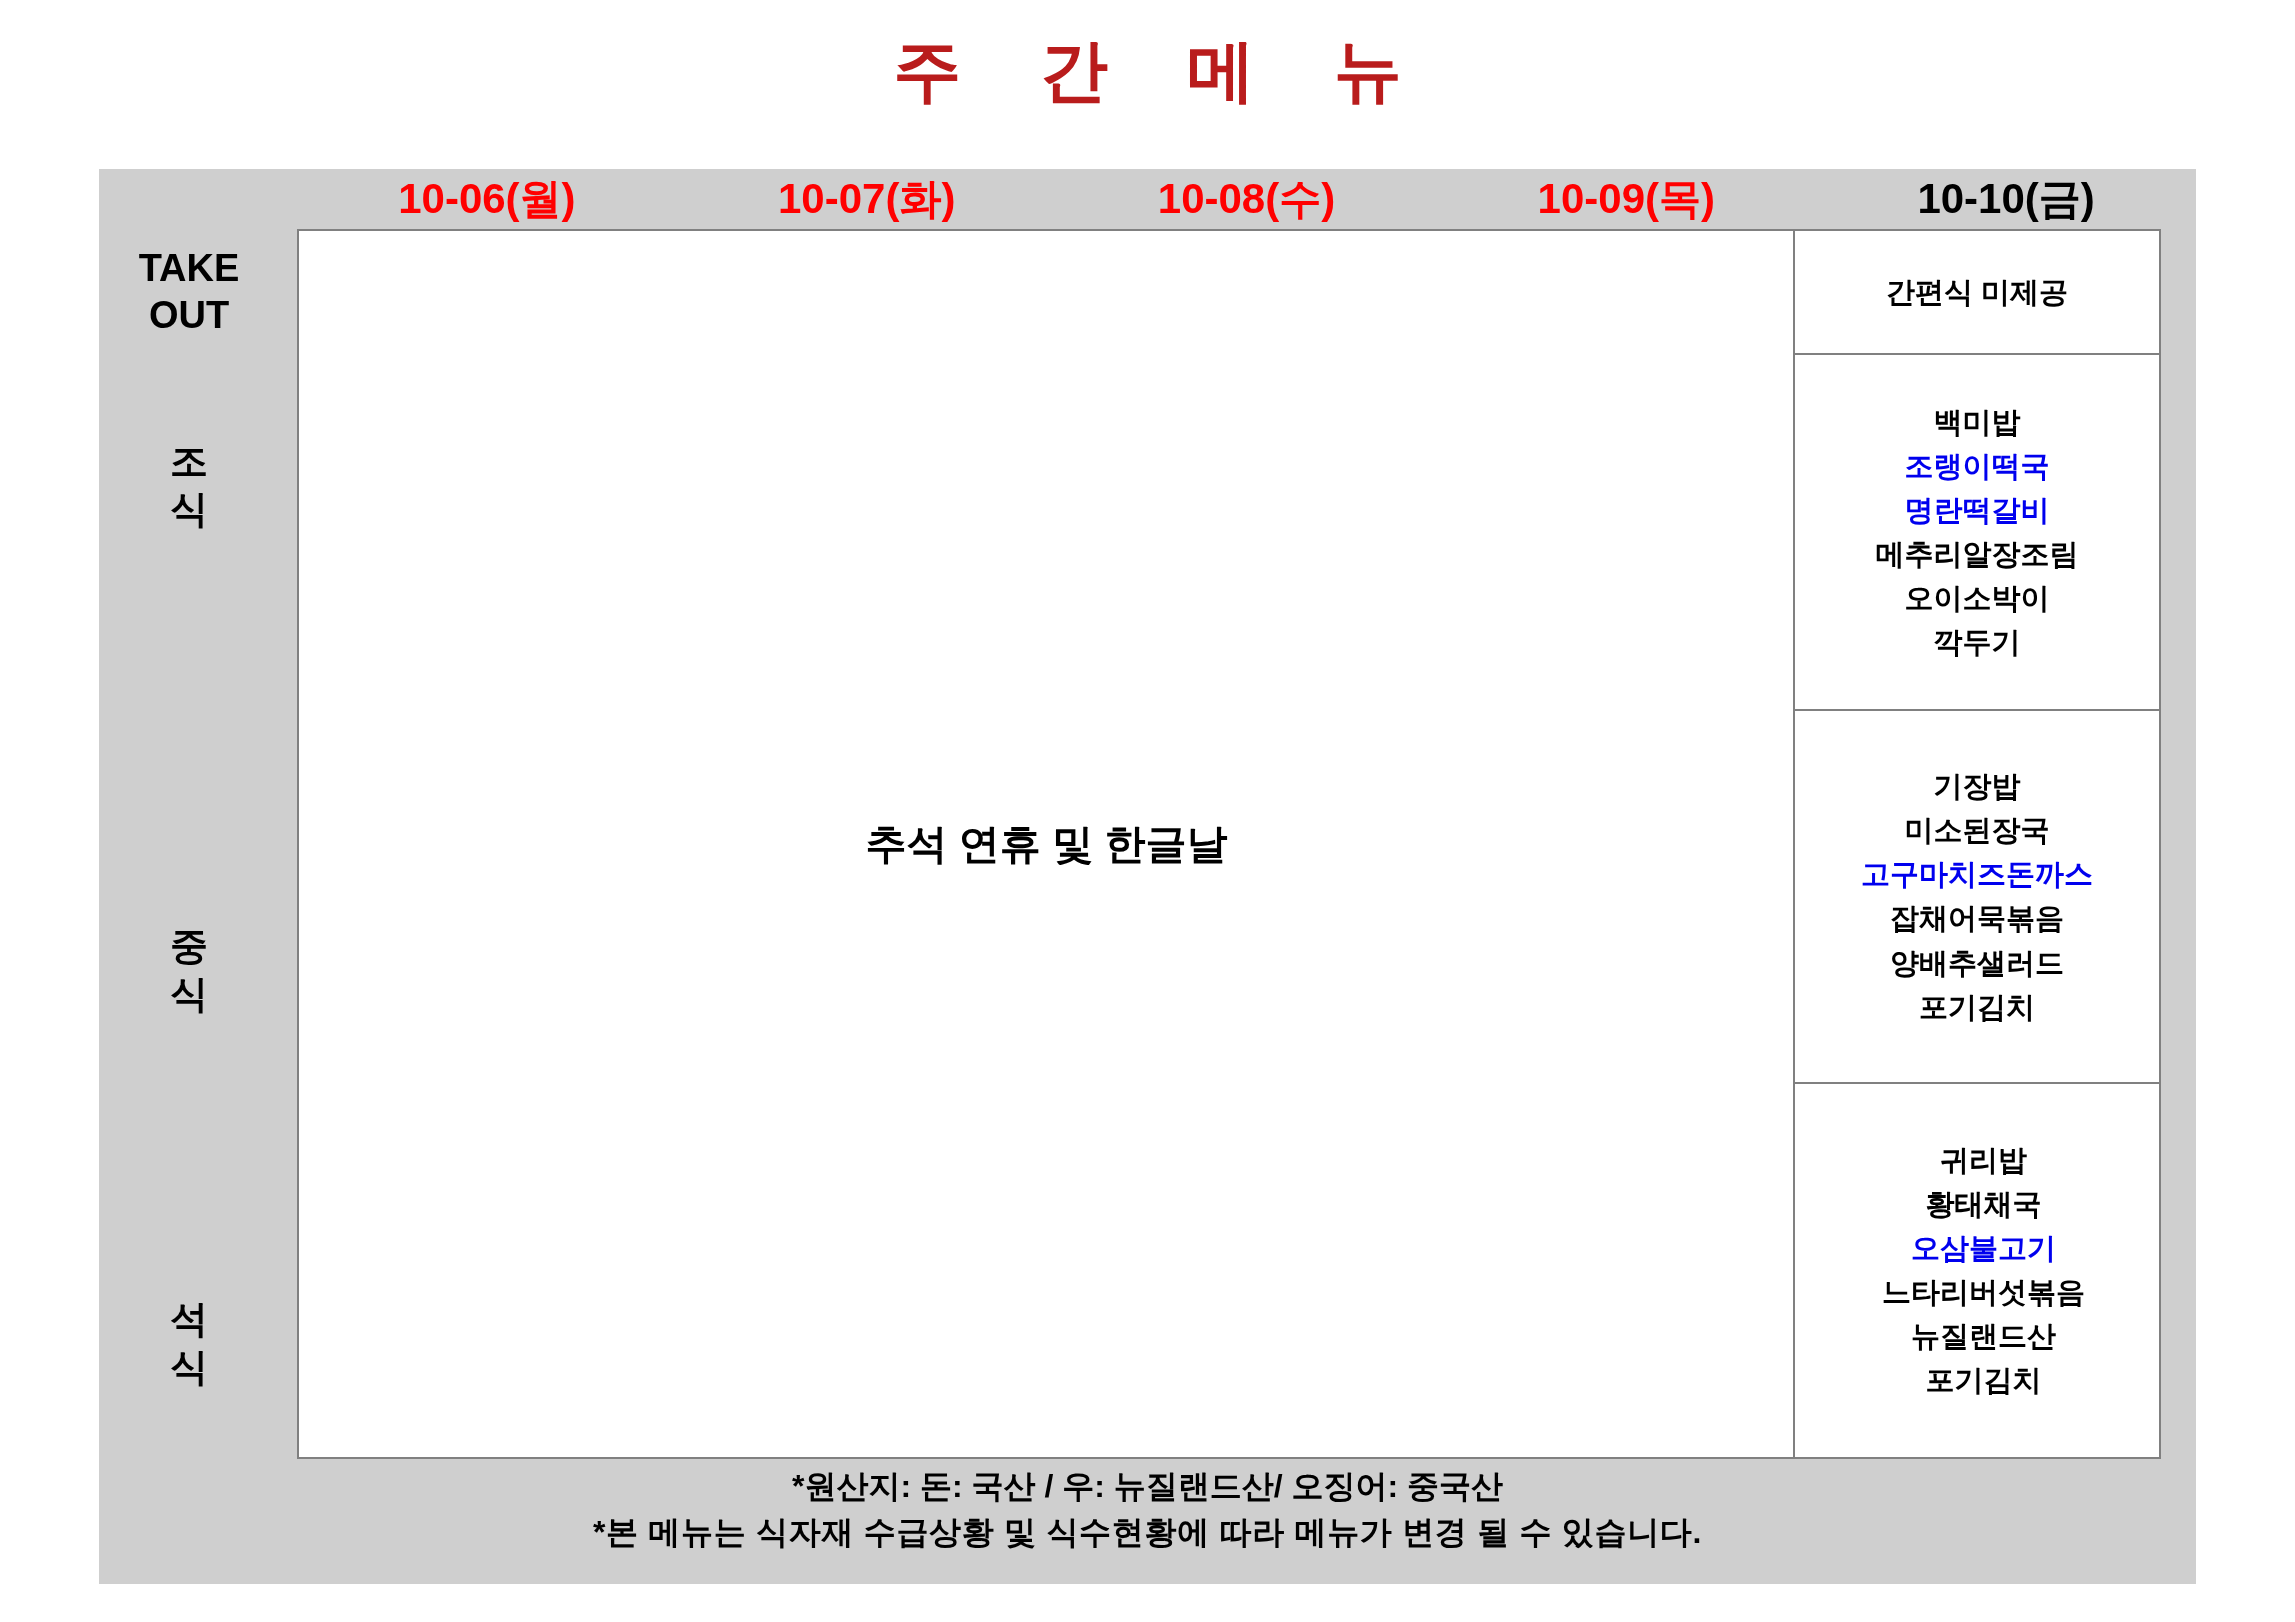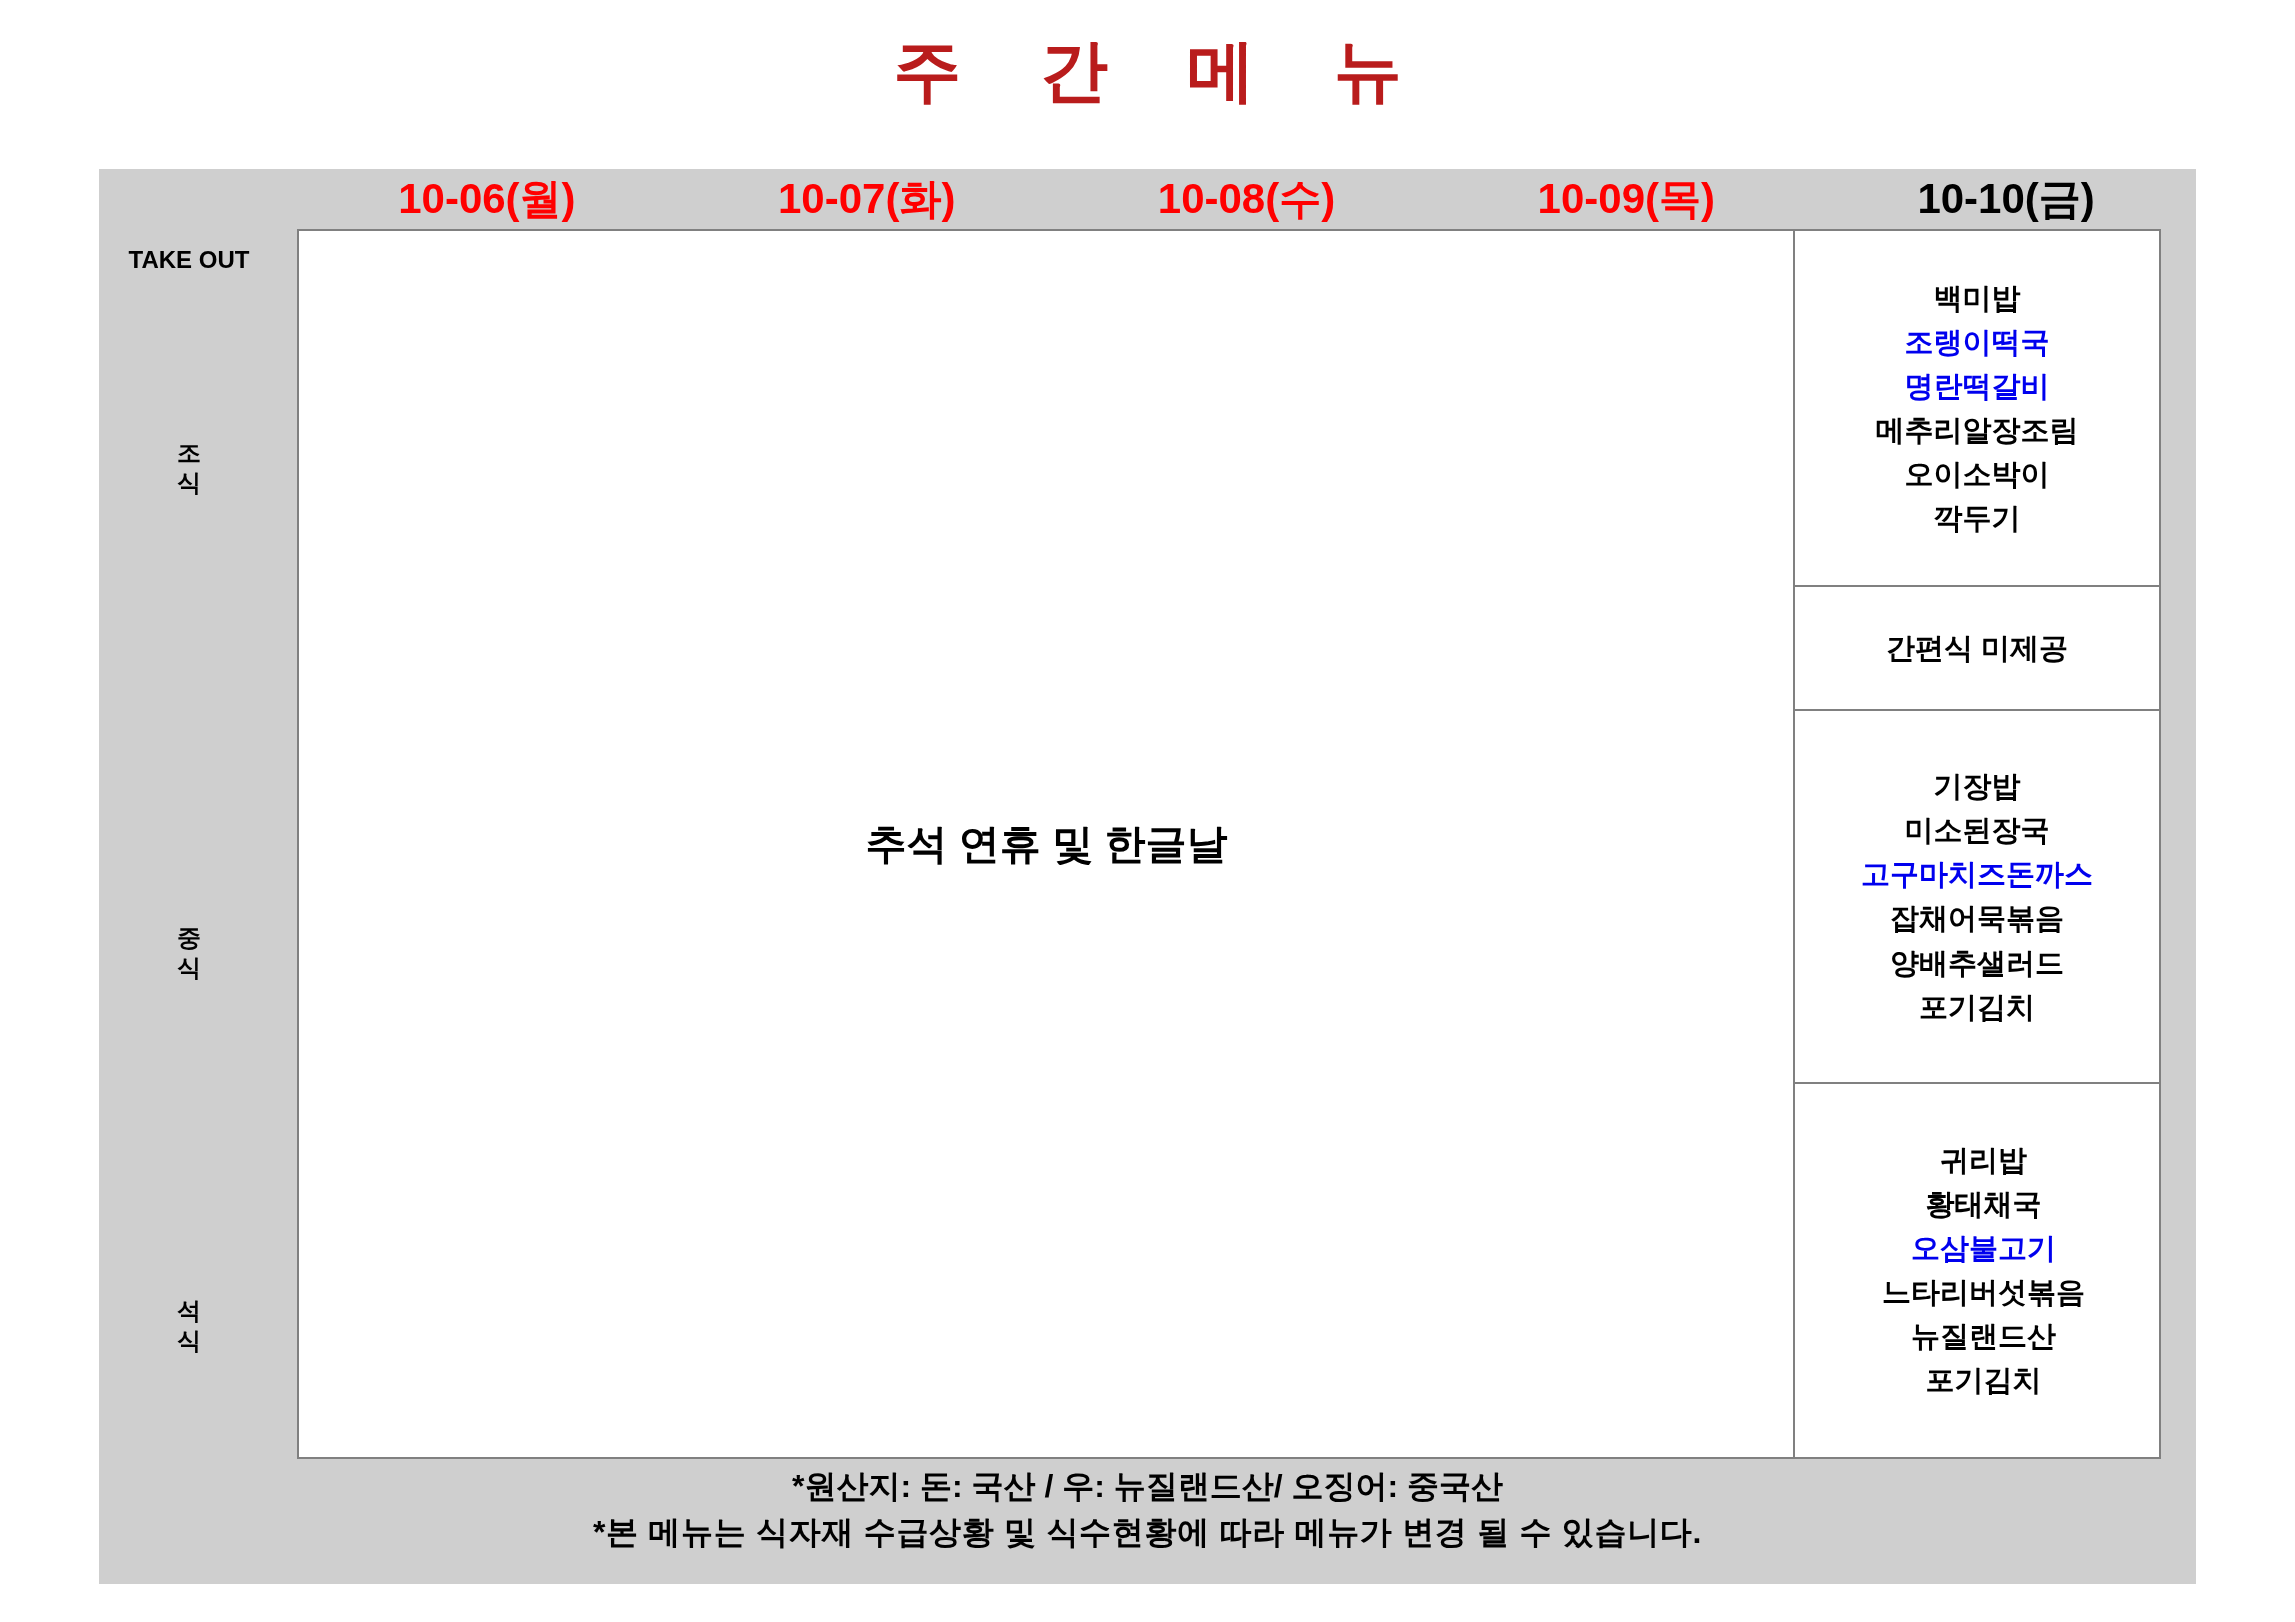--- a/index.html
+++ b/index.html
@@ -79,21 +79,21 @@
     left: 0;
     top: 60px;
     width: 198px;
     height: 1230px;
   }
   .label-cell {
     position: absolute;
     left: 0;
     width: 180px;
     text-align: center;
-    font-size: 24px;
+    font-size: 38px;
     font-weight: bold;
     line-height: 1.25;
     color: #000;
   }
   .label-cell.stacked span {
     display: block;
     letter-spacing: 5.2px;
     text-indent: 5.2px;
   }
   .lbl-takeout { top: 15.7px; }
@@ -227,31 +227,31 @@
       </div>
     </div>
 
     <div class="menu-area">
 
       <div class="holiday">
         <span>추석 연휴 및 한글날</span>
       </div>
 
       <div class="friday">
+        <div class="fri-sec fri-takeout">
+            <div class="dish normal">간편식 미제공</div>
+          </div>
         <div class="fri-sec fri-breakfast">
             <div class="dish normal">백미밥</div>
             <div class="dish highlight">조랭이떡국</div>
             <div class="dish highlight">명란떡갈비</div>
             <div class="dish normal">메추리알장조림</div>
             <div class="dish normal">오이소박이</div>
             <div class="dish normal">깍두기</div>
           </div>
-        <div class="fri-sec fri-takeout">
-            <div class="dish normal">간편식 미제공</div>
-          </div>
         <div class="fri-sec fri-lunch">
             <div class="dish normal">기장밥</div>
             <div class="dish normal">미소된장국</div>
             <div class="dish highlight">고구마치즈돈까스</div>
             <div class="dish normal">잡채어묵볶음</div>
             <div class="dish normal">양배추샐러드</div>
             <div class="dish normal">포기김치</div>
           </div>
         <div class="fri-sec fri-dinner">
             <div class="dish normal">귀리밥</div>

